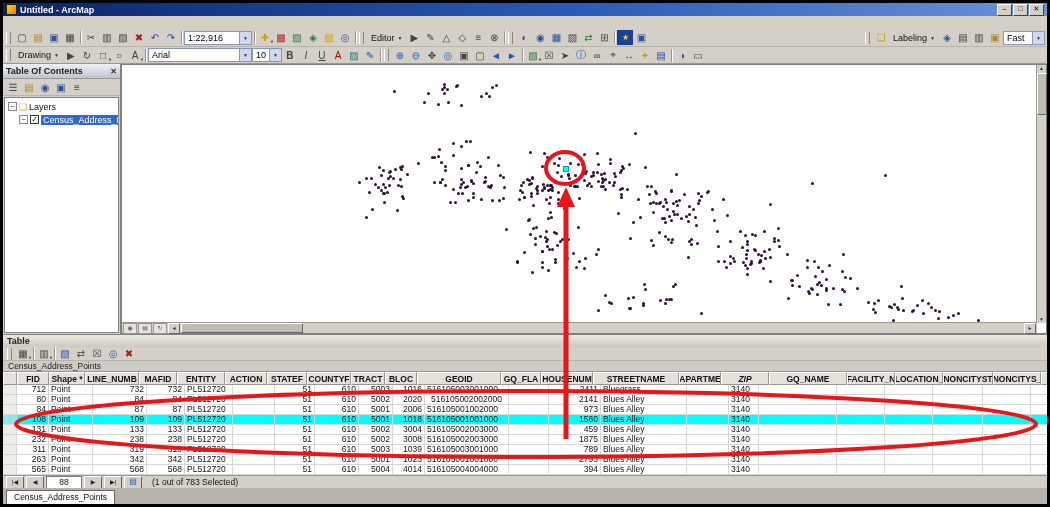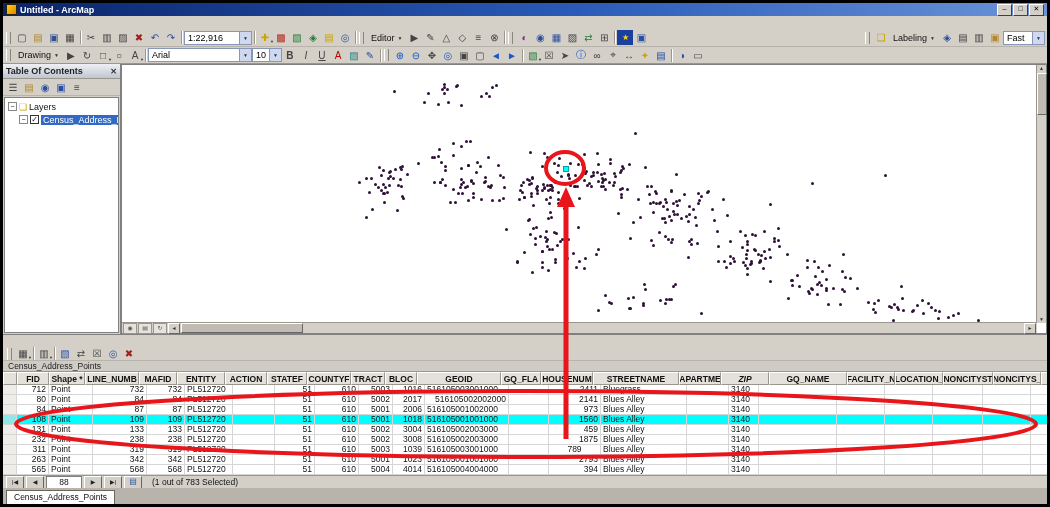--- a/index.html
+++ b/index.html
@@ -876,20 +876,21 @@
           <div class="viewbtn">▤</div>
           <div class="viewbtn">↻</div>
         </span>
       <div class="scrollarrow">◄</div>
       <div class="hthumb"></div>
       <div class="scrollarrow" style="margin-left:auto;">►</div>
     </div>
   </div>
 
   <div class="tablewin">
+    <div class="twin-title">Table</div>
     <div class="twin-toolbar" id="tableToolbar">
         <div class="grip"></div>
         <div class="tbtn">
           <span>▦</span>
           <span class="mini-dd">▼</span>
         </div>
         <div class="tsep"></div>
         <div class="tbtn">
           <span>▥</span>
           <span class="mini-dd">▼</span>
@@ -967,22 +968,22 @@
           <div class="gc gutter" style="width: 14px;"></div>
           <div class="gc" style="width: 32px; text-align: right;">80</div>
           <div class="gc" style="width: 44px; text-align: left;">Point</div>
           <div class="gc" style="width: 54px; text-align: right;">84</div>
           <div class="gc" style="width: 38px; text-align: right;">84</div>
           <div class="gc" style="width: 48px; text-align: left;">PL512720</div>
           <div class="gc" style="width: 42px; text-align: left;"></div>
           <div class="gc" style="width: 40px; text-align: right;">51</div>
           <div class="gc" style="width: 44px; text-align: right;">610</div>
           <div class="gc" style="width: 34px; text-align: right;">5002</div>
-          <div class="gc" style="width: 32px; text-align: right;">2017</div>
-          <div class="gc" style="width: 84px; text-align: right;">516105002002000</div>
+          <div class="gc" style="width: 32px; text-align: right;">2020</div>
+          <div class="gc" style="width: 84px; text-align: center;">516105002002000</div>
           <div class="gc" style="width: 40px; text-align: left;"></div>
           <div class="gc" style="width: 52px; text-align: right;">2141</div>
           <div class="gc" style="width: 86px; text-align: left;">Blues Alley</div>
           <div class="gc" style="width: 42px; text-align: left;"></div>
           <div class="gc" style="width: 30px; text-align: left;">3140</div>
           <div class="gc" style="width: 78px; text-align: left;"></div>
           <div class="gc" style="width: 48px; text-align: left;"></div>
           <div class="gc" style="width: 48px; text-align: left;"></div>
           <div class="gc" style="width: 50px; text-align: left;"></div>
           <div class="gc" style="width: 48px; text-align: left;"></div>
@@ -1095,21 +1096,21 @@
           <div class="gc" style="width: 54px; text-align: right;">319</div>
           <div class="gc" style="width: 38px; text-align: right;">319</div>
           <div class="gc" style="width: 48px; text-align: left;">PL512720</div>
           <div class="gc" style="width: 42px; text-align: left;"></div>
           <div class="gc" style="width: 40px; text-align: right;">51</div>
           <div class="gc" style="width: 44px; text-align: right;">610</div>
           <div class="gc" style="width: 34px; text-align: right;">5003</div>
           <div class="gc" style="width: 32px; text-align: right;">1039</div>
           <div class="gc" style="width: 84px; text-align: left;">516105003001000</div>
           <div class="gc" style="width: 40px; text-align: left;"></div>
-          <div class="gc" style="width: 52px; text-align: center;">789</div>
+          <div class="gc" style="width: 52px; text-align: right;">789</div>
           <div class="gc" style="width: 86px; text-align: left;">Blues Alley</div>
           <div class="gc" style="width: 42px; text-align: left;"></div>
           <div class="gc" style="width: 30px; text-align: left;">3140</div>
           <div class="gc" style="width: 78px; text-align: left;"></div>
           <div class="gc" style="width: 48px; text-align: left;"></div>
           <div class="gc" style="width: 48px; text-align: left;"></div>
           <div class="gc" style="width: 50px; text-align: left;"></div>
           <div class="gc" style="width: 48px; text-align: left;"></div>
           <div class="gc" style="width: 24px; text-align: left;"></div>
         </div>

